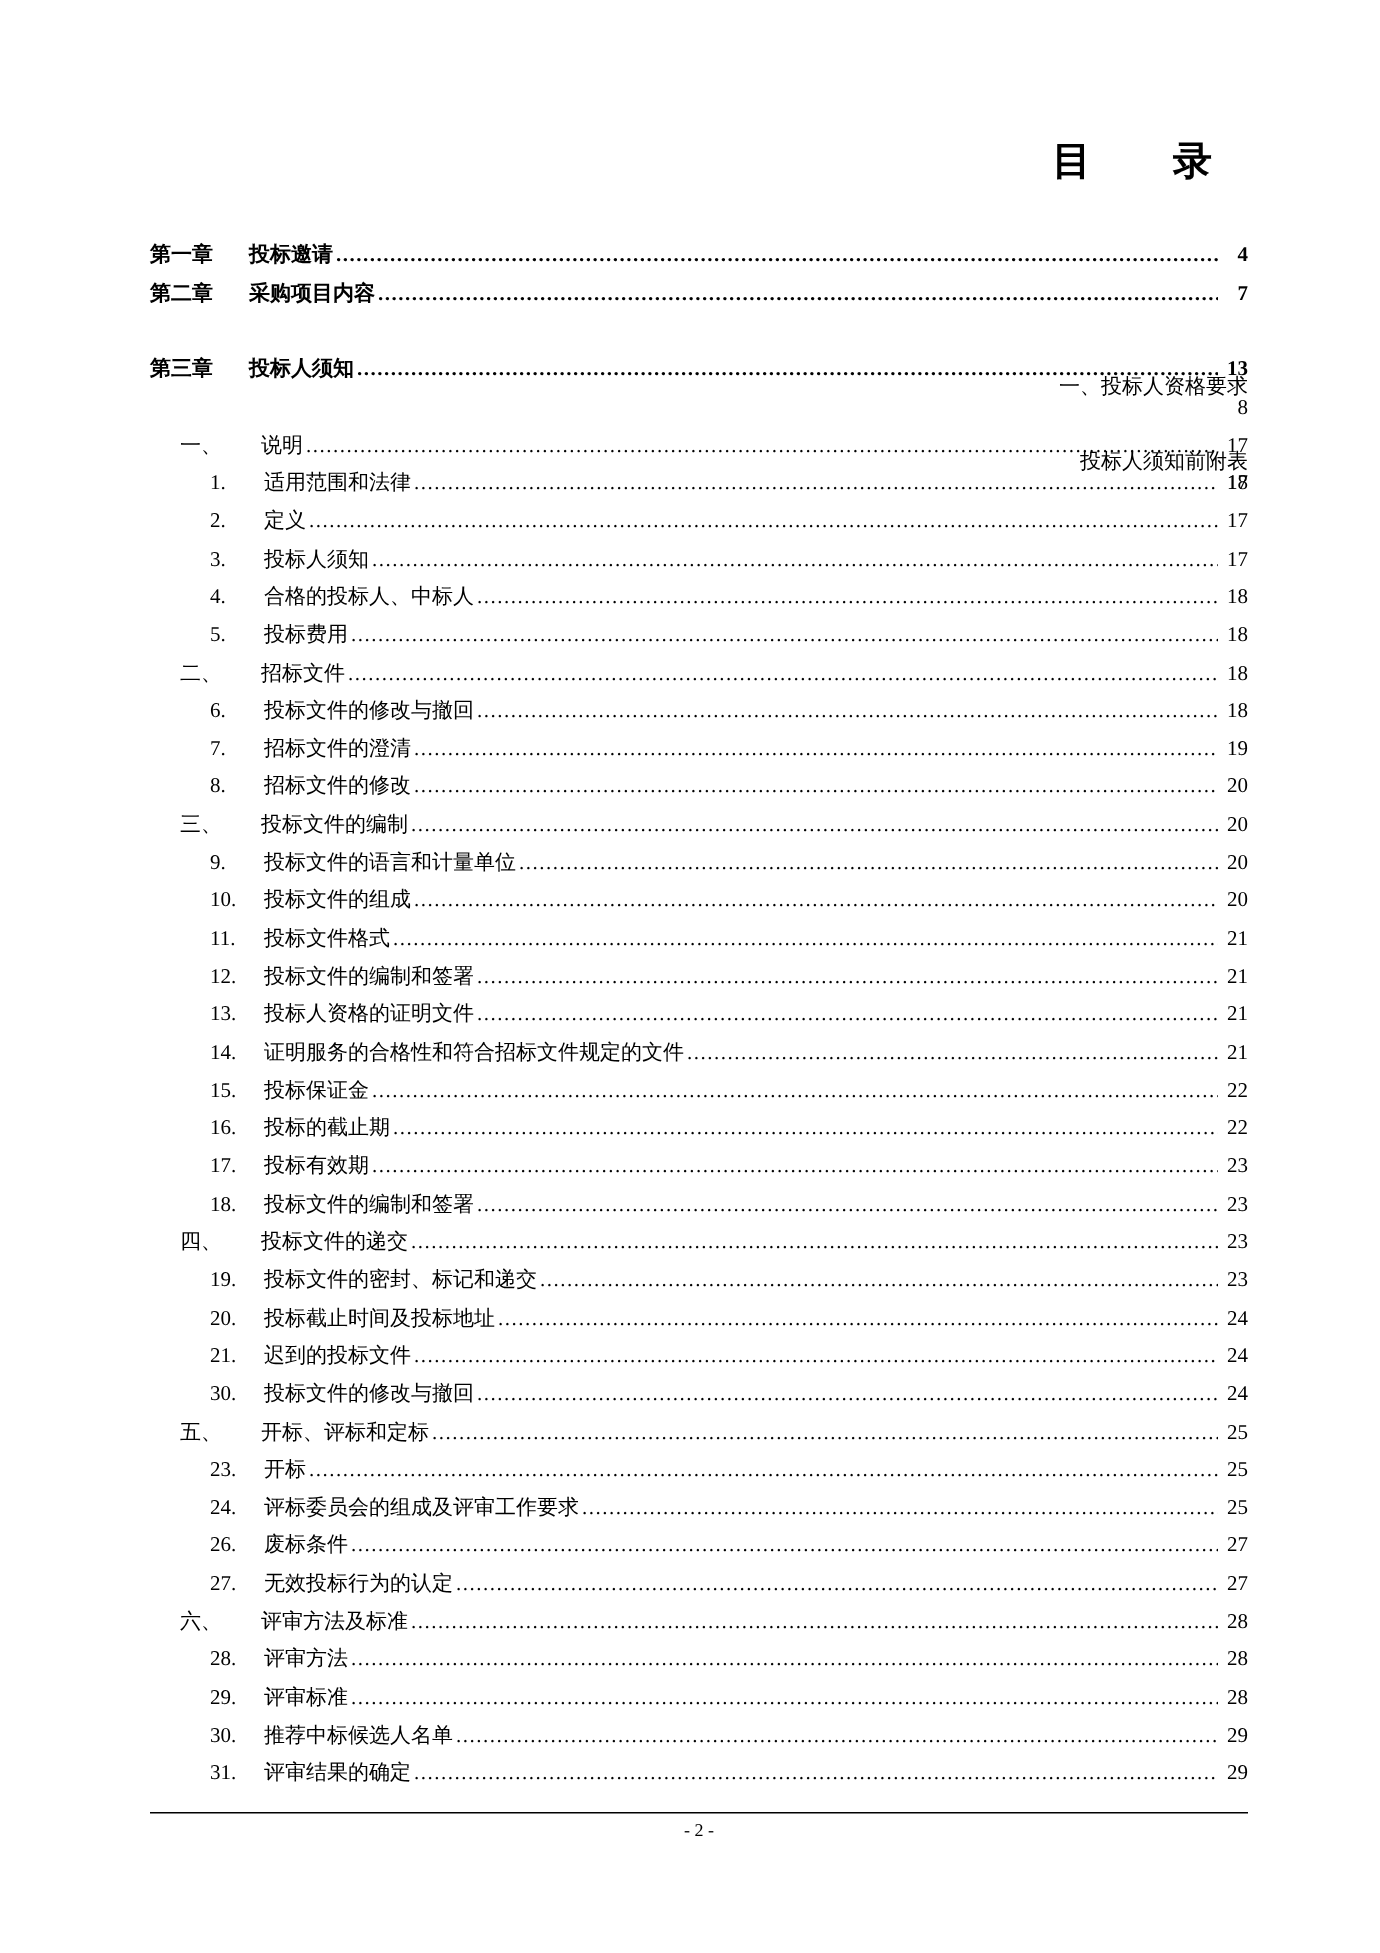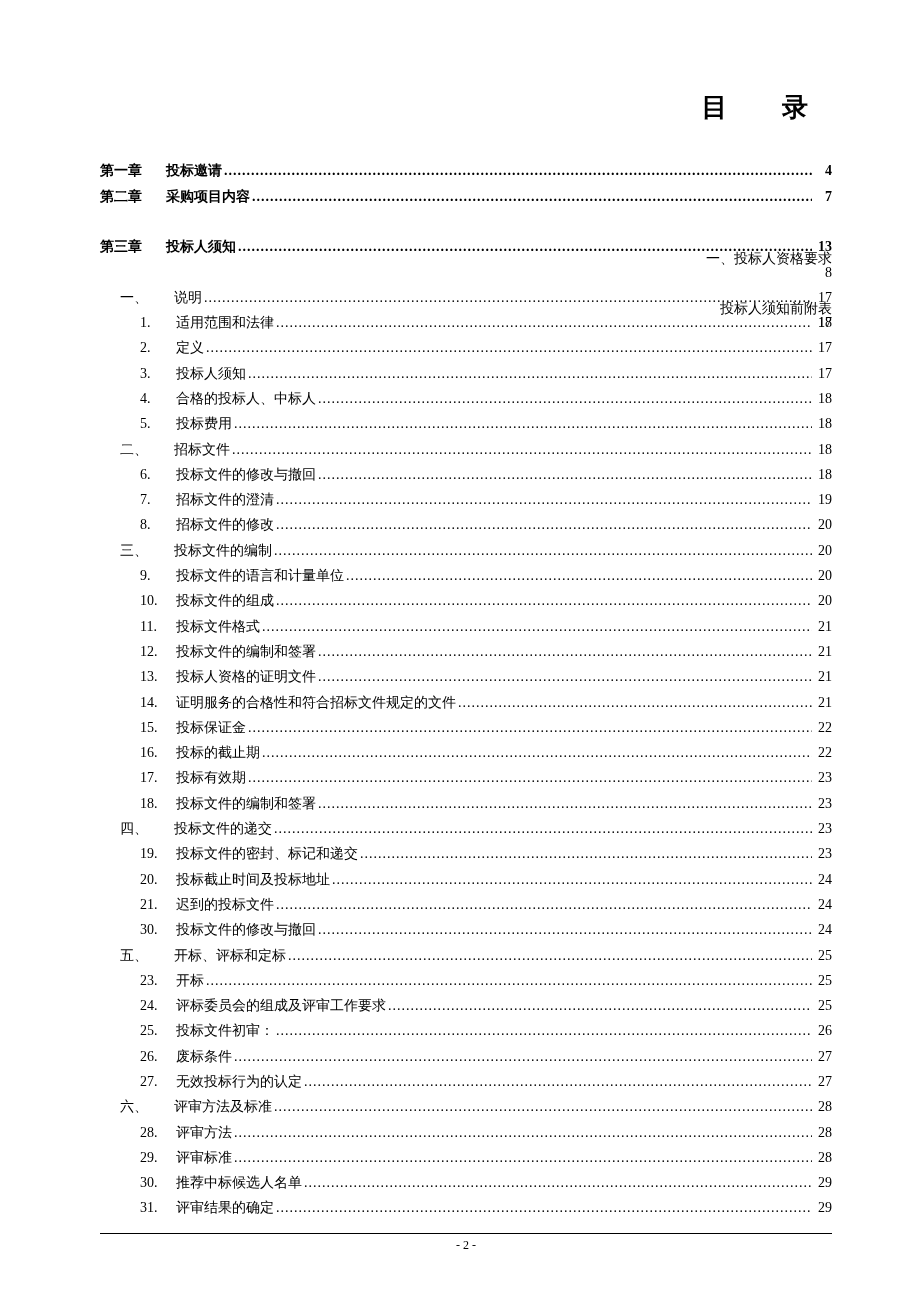--- a/index.html
+++ b/index.html
@@ -282,26 +282,20 @@
         <span class="dots"></span>
         <span class="page-num">25</span>
       </div>
       <div class="toc-line lv2">
         <span class="num">24.</span>
         <span class="label">  评标委员会的组成及评审工作要求</span>
         <span class="dots"></span>
         <span class="page-num">25</span>
       </div>
       <div class="toc-line lv2">
-        <span class="num">25.</span>
-        <span class="label">  投标文件初审：</span>
-        <span class="dots"></span>
-        <span class="page-num">26</span>
-      </div>
-      <div class="toc-line lv2">
         <span class="num">26.</span>
         <span class="label">  废标条件</span>
         <span class="dots"></span>
         <span class="page-num">27</span>
       </div>
       <div class="toc-line lv2">
         <span class="num">27.</span>
         <span class="label">  无效投标行为的认定</span>
         <span class="dots"></span>
         <span class="page-num">27</span>

